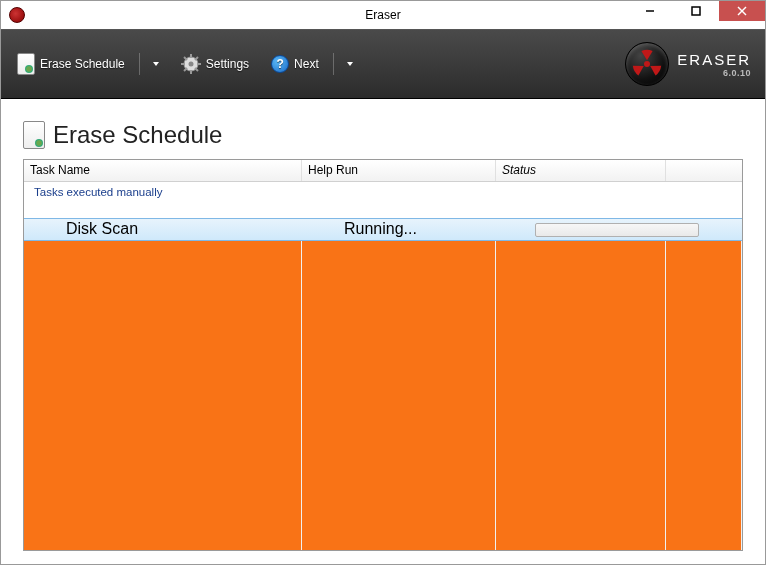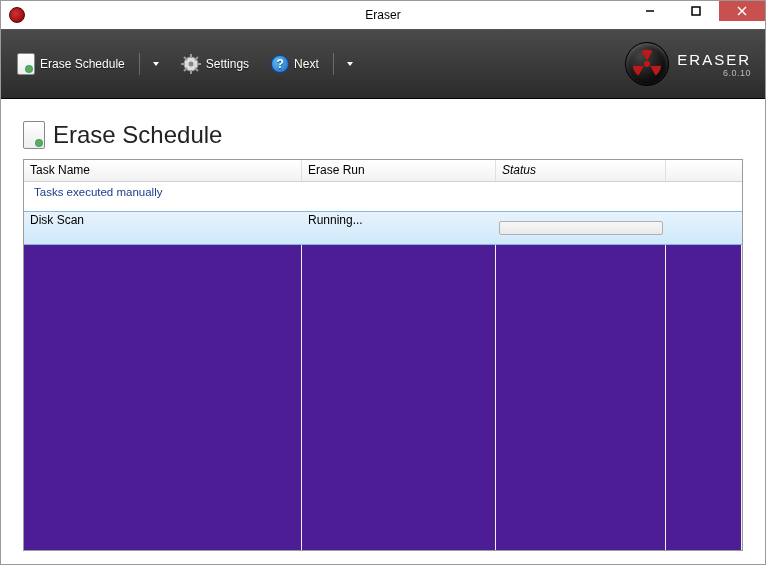--- a/index.html
+++ b/index.html
@@ -160,20 +160,21 @@
   }
   .brand-text .name {
     font-size: 15px;
     letter-spacing: 2px;
     font-weight: 400;
   }
   .brand-text .ver {
     font-size: 9px;
     color: #bbb;
     letter-spacing: 0.5px;
+    font-weight: bold;
   }
 
   
   .content {
     padding: 12px 22px 18px 22px;
     background: #fff;
   }
   .page-header {
     display: flex;
     align-items: center;
@@ -185,21 +186,21 @@
   }
   .page-header h1 {
     font-size: 24px;
     font-weight: 400;
     color: #222;
   }
   .listview {
     border: 1px solid #9a9a9a;
     height: 392px;
     position: relative;
-    background: #4c1d95;
+    background: #f97316;
   }
   .lv-header {
     display: flex;
     height: 22px;
     background: linear-gradient(to bottom, #fff, #f2f2f2);
     border-bottom: 1px solid #d0d0d0;
     font-size: 12px;
     color: #000;
   }
   .lv-col {
@@ -223,32 +224,33 @@
     inset: 0;
     display: flex;
     pointer-events: none;
   }
   .lv-columns-bg div {
     border-right: 1px solid #f0f0f0;
   }
   .lv-group {
     font-size: 11.5px;
     color: #1a3e8c;
-    padding: 4px 8px 13px 10px;
+    padding: 4px 8px 20px 10px;
     position: relative;
     z-index: 1;
     background: #fff;
     cursor: default;
   }
   .lv-row {
     display: flex;
-    height: 34px;
-    font-size: 12px;
+    height: 23px;
+    font-size: 16px;
     position: relative;
     z-index: 1;
+    padding-left: 36px;
   }
   .lv-row.selected {
     background: linear-gradient(to bottom, #e7f3fc, #cfe9fb);
     border: 1px solid #7fb8e6;
     border-left: none;
     border-right: none;
   }
   .lv-cell {
     padding: 1px 6px;
     overflow: hidden;
@@ -364,21 +366,21 @@
 
 <div class="content">
   <div class="page-header">
     <span class="icon-doc"></span>
     <h1>Erase Schedule</h1>
   </div>
 
   <div class="listview">
     <div class="lv-header">
       <div class="lv-col col-task">Task Name</div>
-      <div class="lv-col col-next">Erase Run</div>
+      <div class="lv-col col-next">Help Run</div>
       <div class="lv-col col-status">Status</div>
       <div class="lv-col col-end"></div>
     </div>
     <div class="lv-body">
       <div class="lv-columns-bg">
         <div class="col-task"></div>
         <div class="col-next"></div>
         <div class="col-status"></div>
         <div class="col-end"></div>
       </div>

